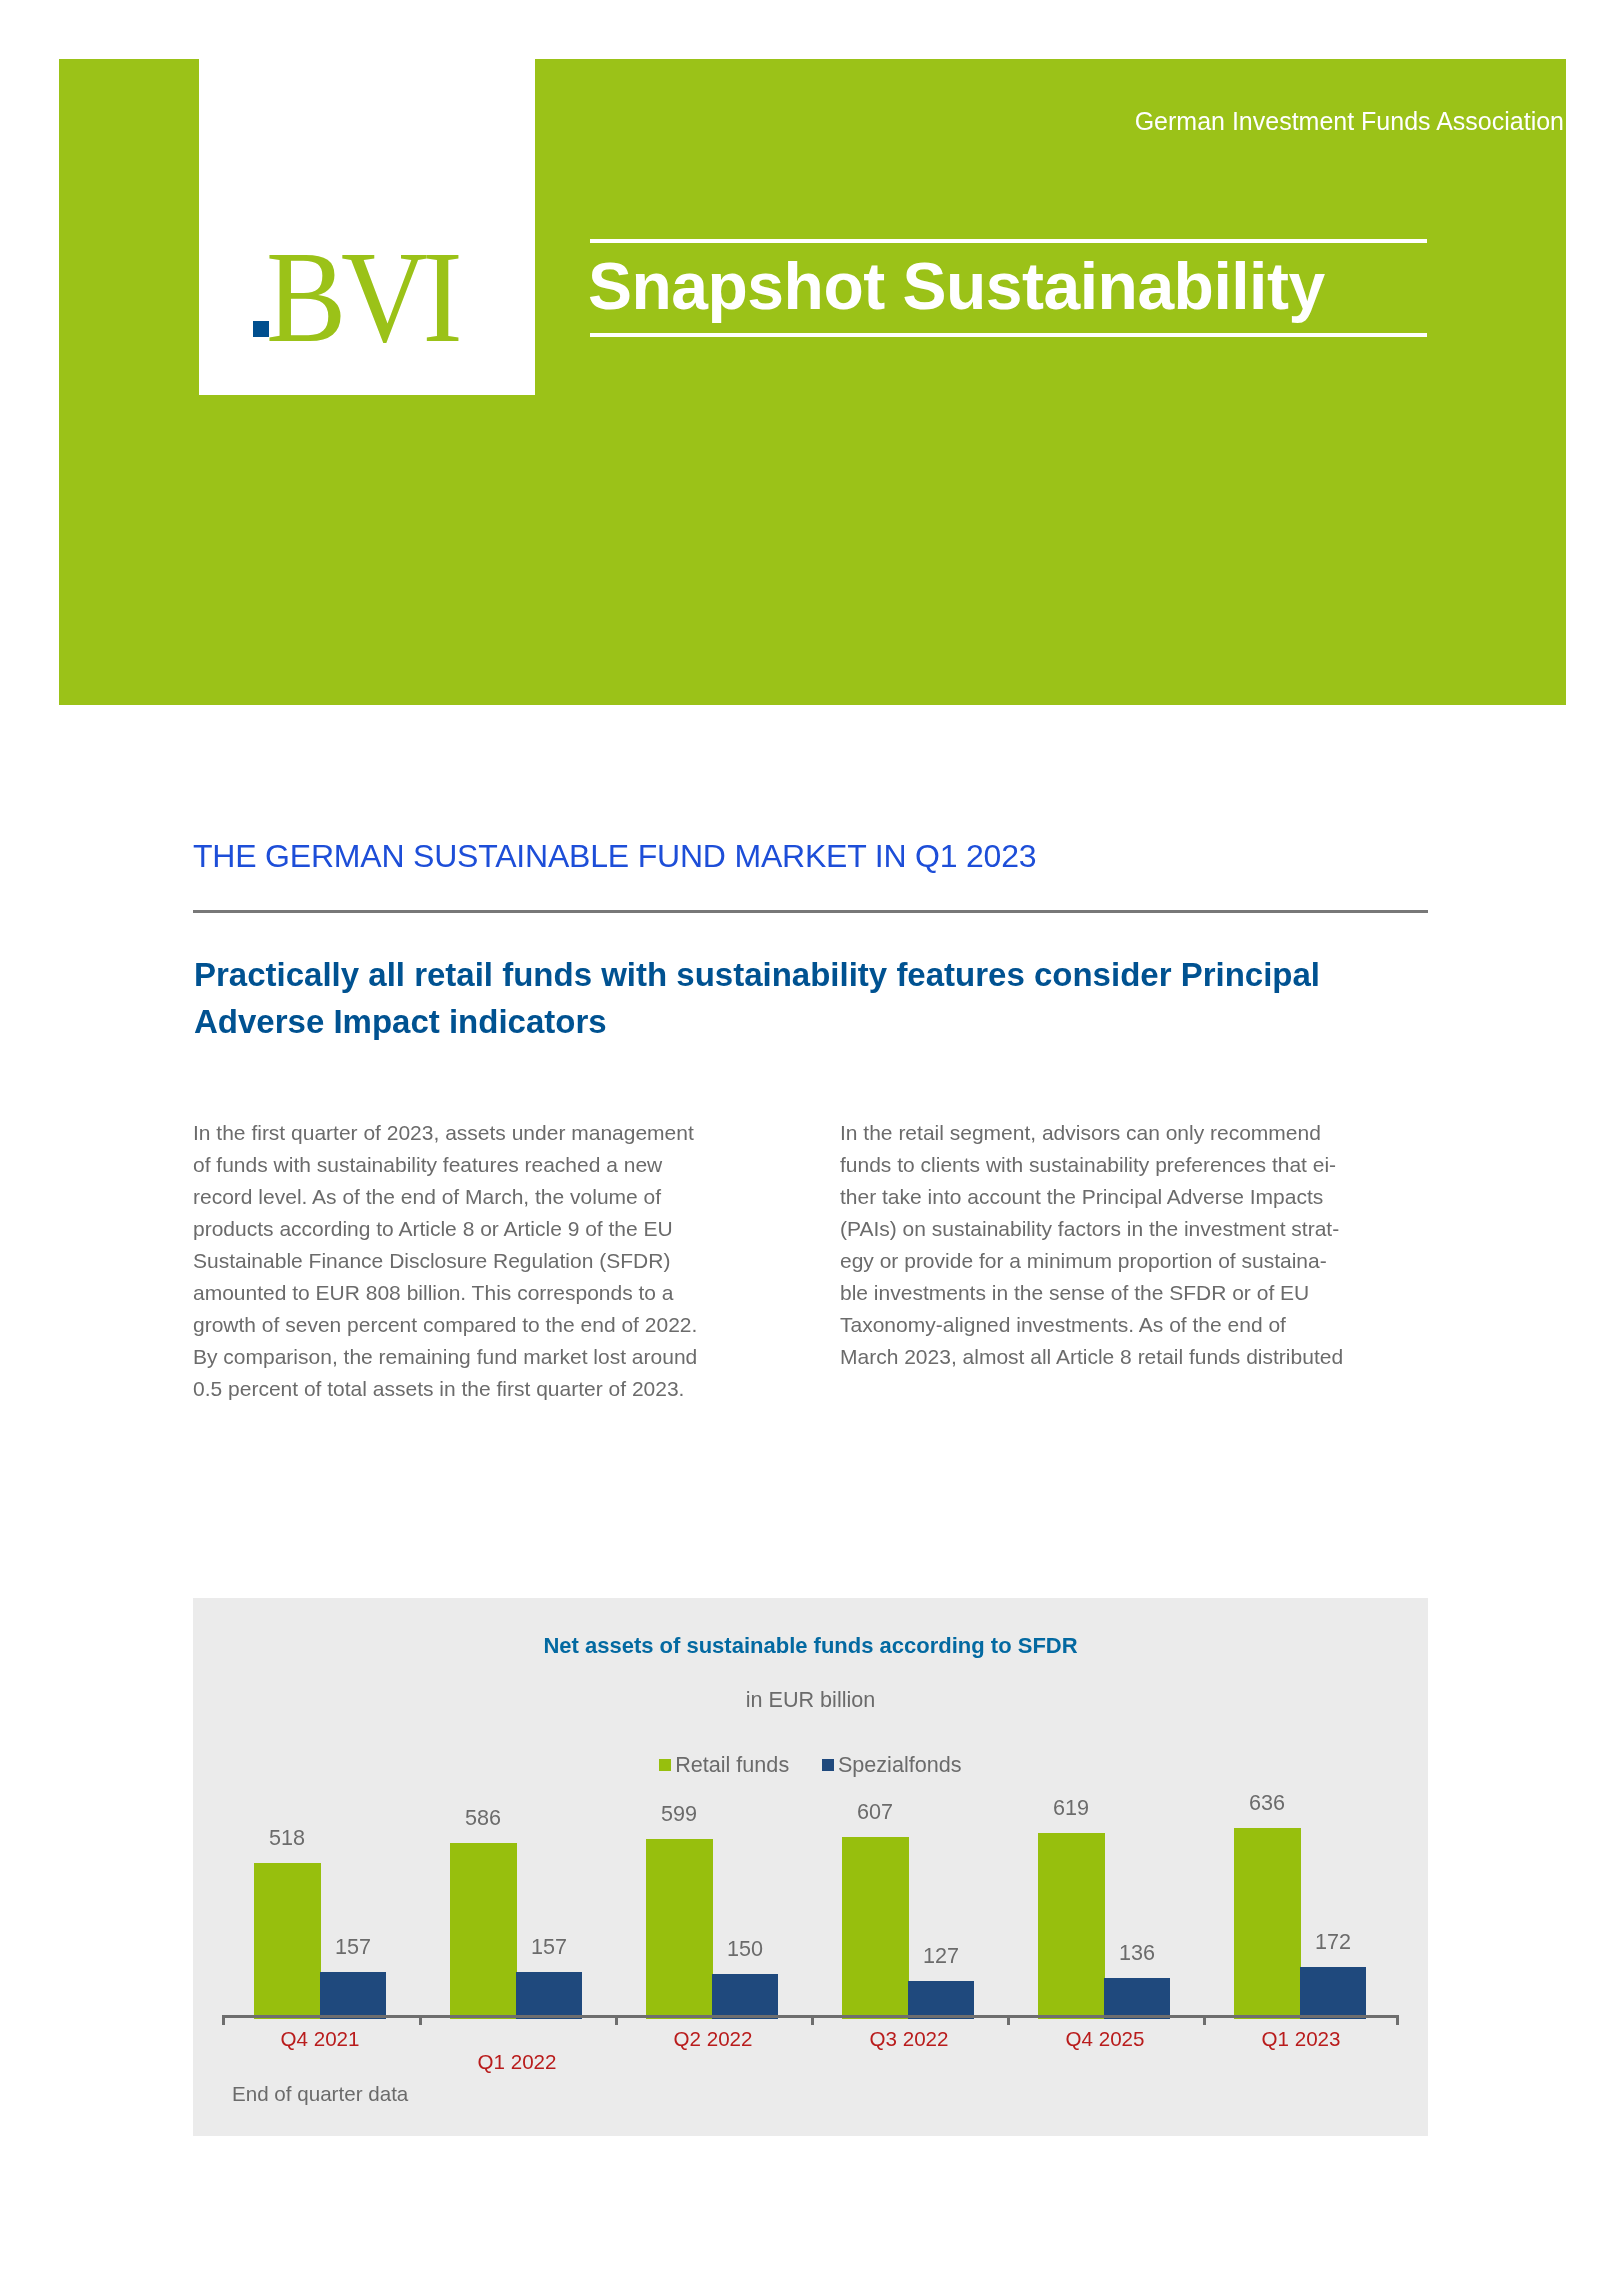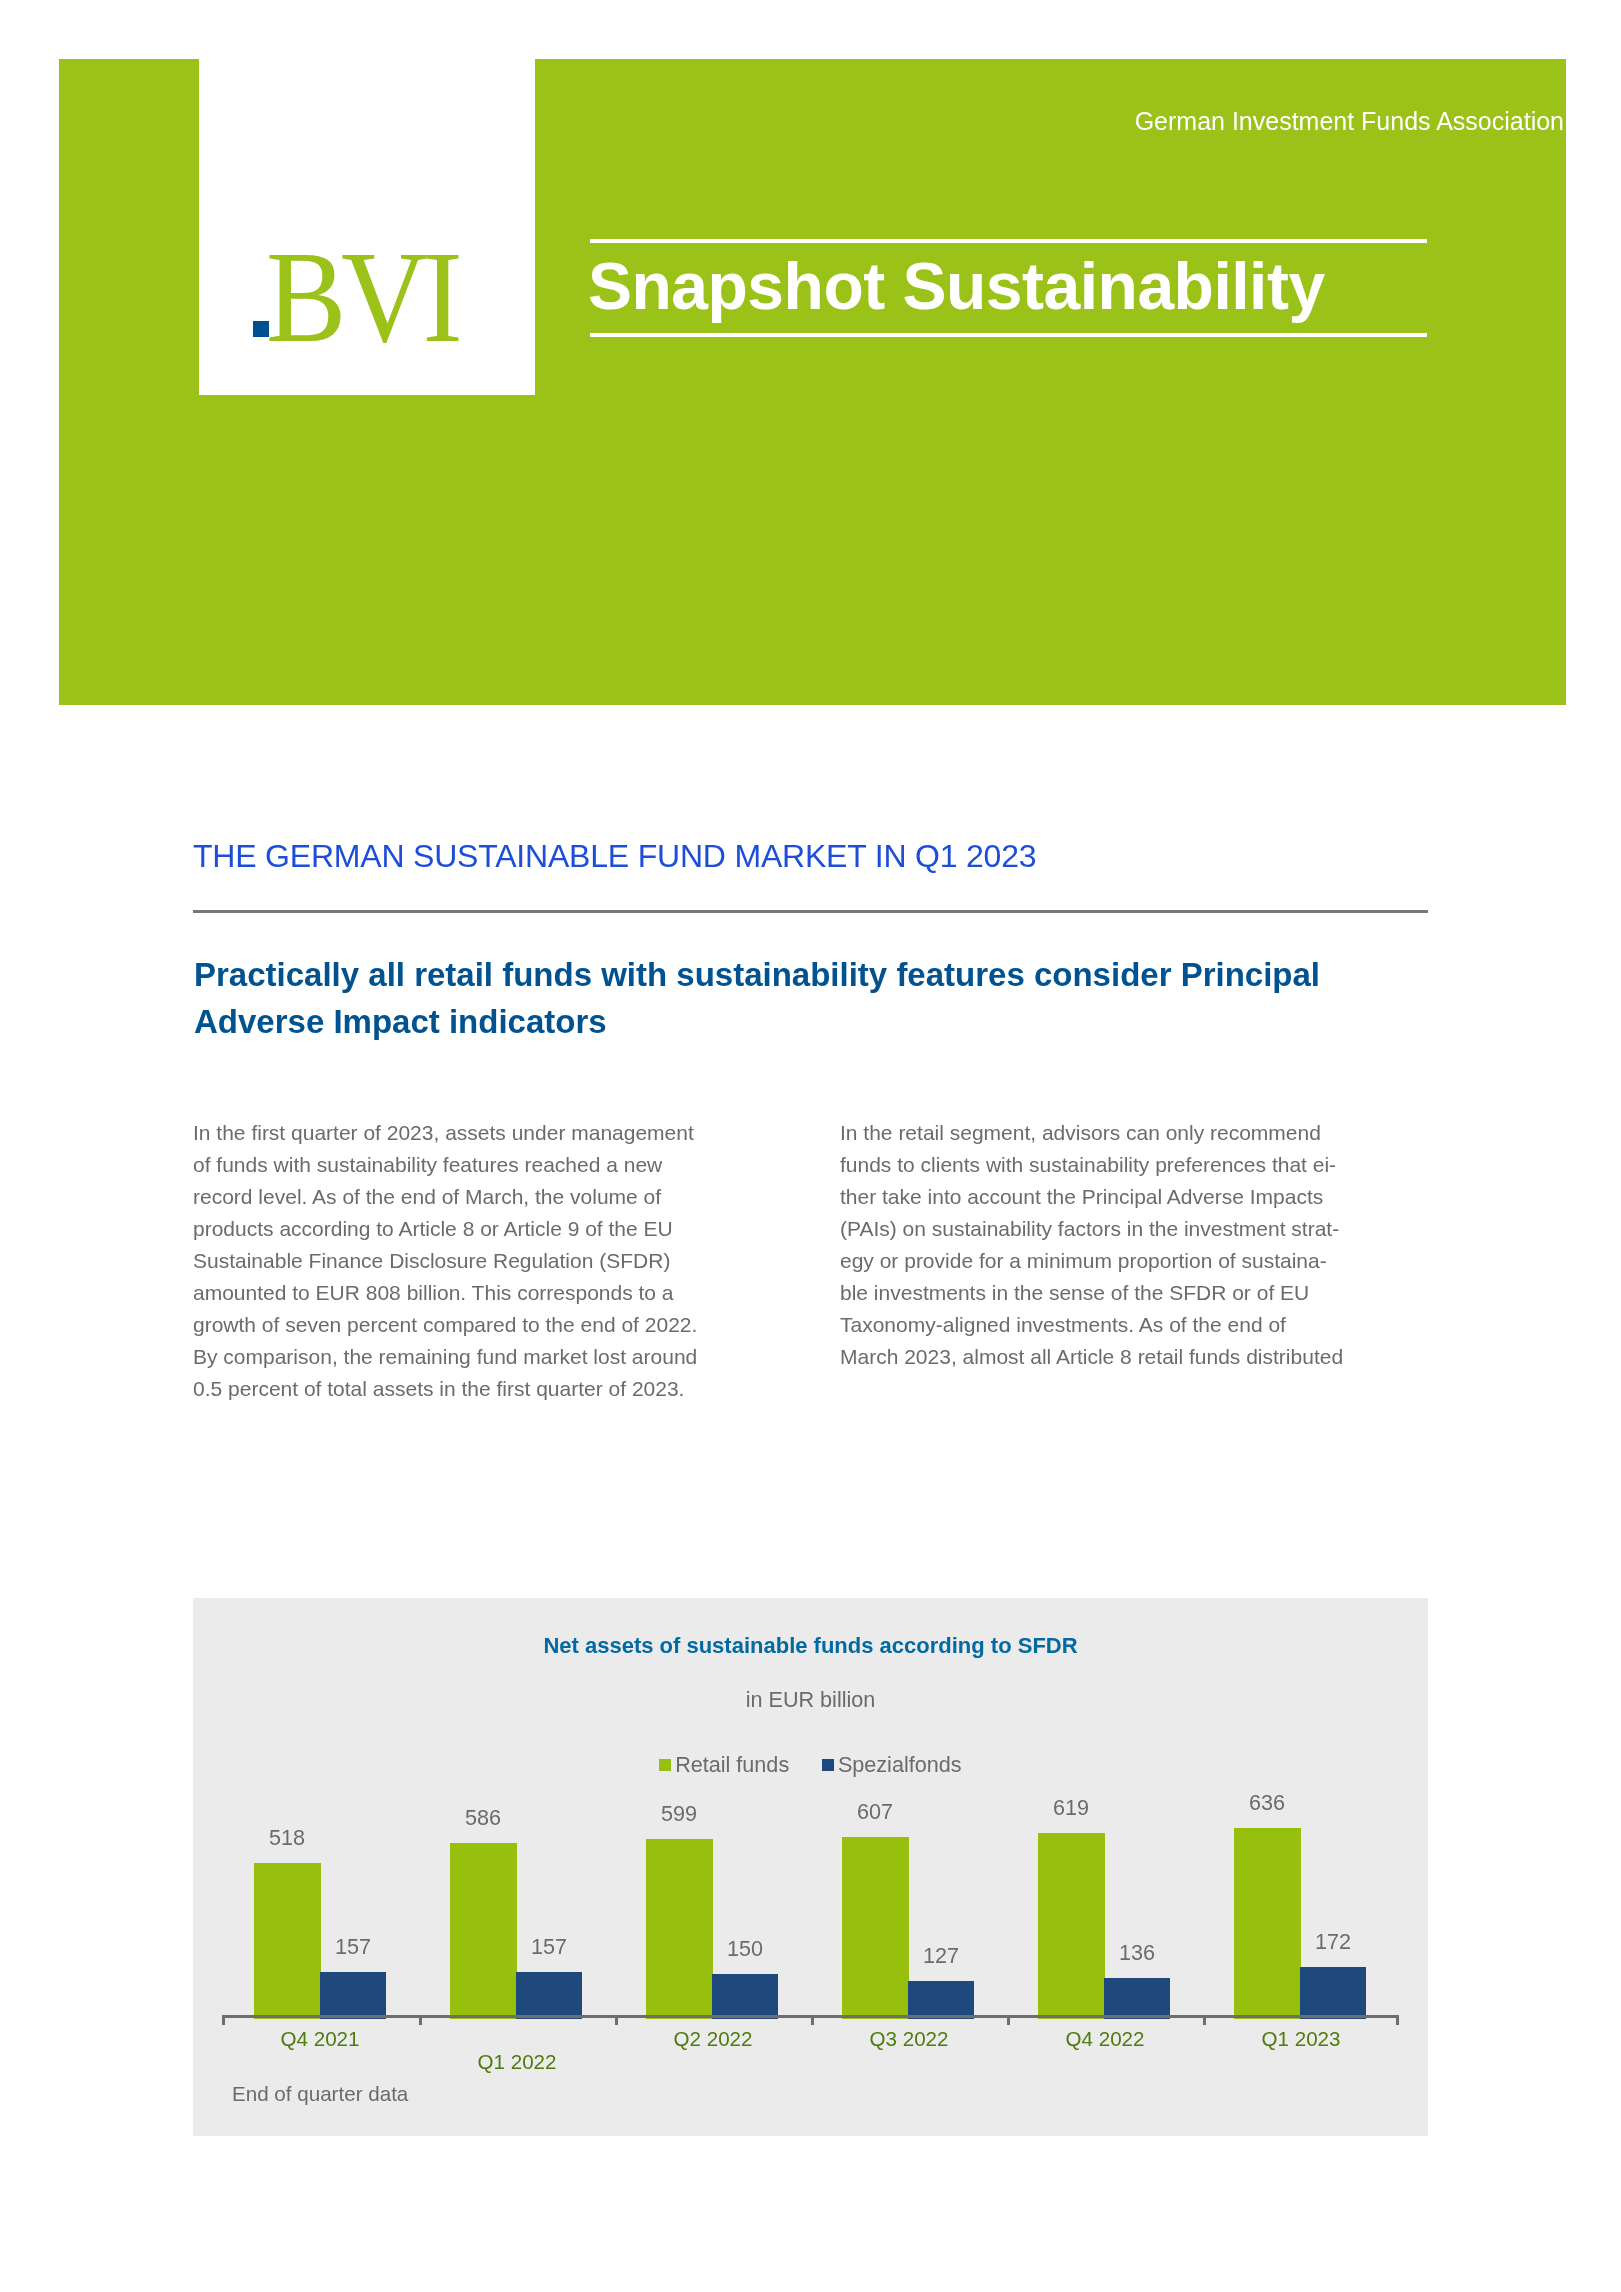--- a/index.html
+++ b/index.html
@@ -59,21 +59,21 @@
     .plot { left: 222px; top: 1794px; width: 1176px; height: 225px; }
     .axis { left: 222px; top: 2015px; width: 1176px; height: 2.9px; background: #6e6e6e; }
     .tick { width: 2.9px; height: 9.8px; background: #6e6e6e; top: 2015px; }
     .bar { position: absolute; bottom: 0; }
     .bar-label {
       position: absolute; font-size: 21.6px; color: #6b6b6b; width: 78px; text-align: center;
       line-height: 23.5px;
     }
     .cat-label {
       position: absolute; top: 2027px; width: 196px; text-align: center;
-      font-size: 20.6px; color: #4d7c0f; line-height: 23.5px;
+      font-size: 20.6px; color: #b91c1c; line-height: 23.5px;
     }
     .note {
       left: 232px; top: 2082px; font-size: 20.6px; color: #6b6b6b; line-height: 23.5px;
     }
   </style>
 </head>
 <body>
 
 <div class="abs banner"></div>
 <div class="abs logo-box"></div>
@@ -148,21 +148,21 @@
     <div class="bar-label" style="left: 1006px; top: -2.9px;">636</div>
     <div class="bar" style="left: 1078px; width: 66px; height: 52px; background: rgb(31, 73, 125);"></div>
     <div class="bar-label" style="left: 1072px; top: 136px;">172</div>
   </div>
 <div class="abs axis"></div>
 <div id="cats">
     <div class="cat-label" style="left: 222px;">Q4 2021</div>
     <div class="cat-label" style="left: 419px; margin-top: 23px;">Q1 2022</div>
     <div class="cat-label" style="left: 615px;">Q2 2022</div>
     <div class="cat-label" style="left: 811px;">Q3 2022</div>
-    <div class="cat-label" style="left: 1007px;">Q4 2022</div>
+    <div class="cat-label" style="left: 1007px;">Q4 2025</div>
     <div class="cat-label" style="left: 1203px;">Q1 2023</div>
   </div>
 <div class="abs note">End of quarter data</div>
 
 <div class="abs tick" style="left: 222px;"></div>
 <div class="abs tick" style="left: 419px;"></div>
 <div class="abs tick" style="left: 615px;"></div>
 <div class="abs tick" style="left: 811px;"></div>
 <div class="abs tick" style="left: 1007px;"></div>
 <div class="abs tick" style="left: 1203px;"></div>

